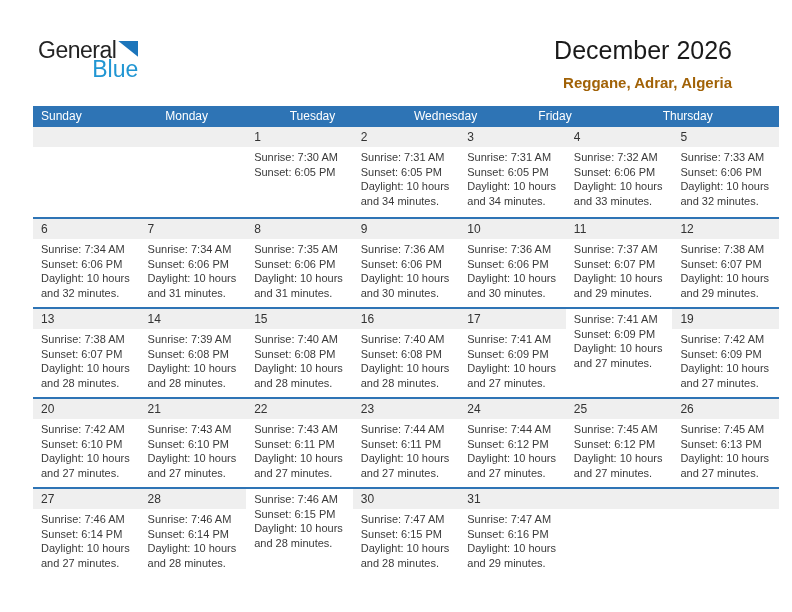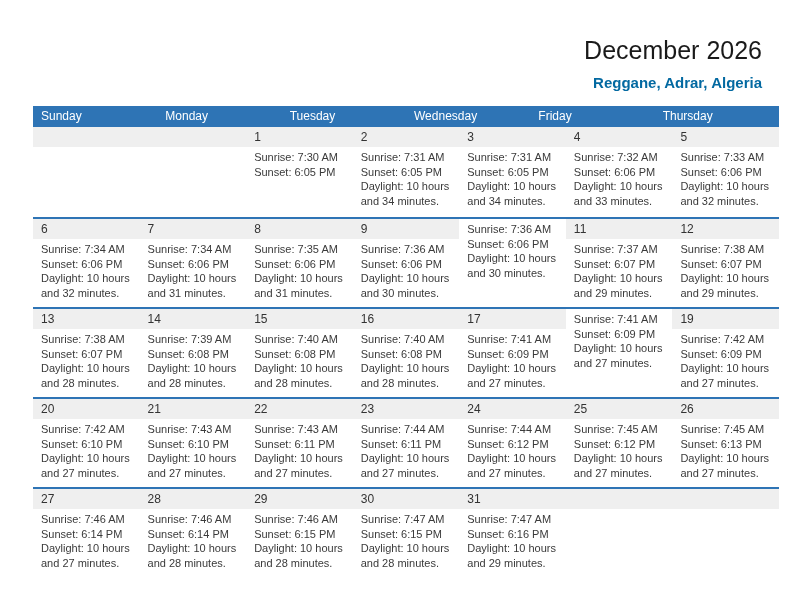--- a/index.html
+++ b/index.html
@@ -18,23 +18,23 @@
   .logo-general { font-size: 23px; color: #232323; letter-spacing: -0.5px; }
   .logo-triangle {
     width: 20px; height: 16px;
     background: var(--triangle-blue, #1B75BB);
     clip-path: polygon(0 0, 100% 0, 100% 100%);
     margin-left: 2px; margin-top: 4px;
   }
   .logo-blue { text-align: right; font-size: 23px; color: var(--logo-blue, #2196D3); margin-top: -8px; padding-right: 0px; }
 
   
-  .title-block { position: absolute; right: 30px; top: 36px; text-align: right; }
+  .title-block { position: absolute; right: 60px; top: 36px; text-align: right; }
   .title { font-size: 25px; line-height: 1.15; color: #1a1a1a; }
-  .subtitle { font-size: 15px; font-weight: bold; color: #0369a1; margin-top: 9px; }
+  .subtitle { font-size: 15px; font-weight: bold; color: #a16207; margin-top: 9px; }
 
   
   .calendar { position: absolute; left: 33px; top: 106px; width: 746px; }
   .weekday-header {
     display: grid; grid-template-columns: repeat(6, 1fr);
     background: var(--header-blue, #2E74B5); height: 21px;
   }
   .weekday-header span { color: #ffffff; font-size: 12px; line-height: 21px; padding-left: 8px; }
   .week-row {
     display: grid; grid-template-columns: repeat(7, 1fr);
@@ -46,20 +46,27 @@
     height: 20px; background: var(--band-gray, #EFEFEF);
     font-size: 12px; line-height: 20px; padding-left: 8px; color: #333333;
   }
   .day-details { padding: 3px 3px 0 8px; font-size: 11px; line-height: 14.5px; color: #3a3a3a; }
 </style>
 </head>
 <body>
 
 <div class="page">
 
+  <div class="logo">
+    <div class="logo-row1">
+      <span class="logo-general">General</span>
+      <span class="logo-triangle"></span>
+    </div>
+    <div class="logo-blue">Blue</div>
+  </div>
 
   <div class="title-block">
     <div class="title">December 2026</div>
     <div class="subtitle">Reggane, Adrar, Algeria</div>
   </div>
 
   <div class="calendar">
     <div class="weekday-header">
       <span>Sunday</span>
       <span>Monday</span>
@@ -144,20 +151,21 @@
           </div>
           <div class="day-cell">
             <div class="date-band">9</div>
             <div class="day-details">
               <div>Sunrise: 7:36 AM</div>
               <div>Sunset: 6:06 PM</div>
               <div>Daylight: 10 hours and 30 minutes.</div>
             </div>
           </div>
           <div class="day-cell">
+            <div class="date-band">10</div>
             <div class="day-details">
               <div>Sunrise: 7:36 AM</div>
               <div>Sunset: 6:06 PM</div>
               <div>Daylight: 10 hours and 30 minutes.</div>
             </div>
           </div>
           <div class="day-cell">
             <div class="date-band">11</div>
             <div class="day-details">
               <div>Sunrise: 7:37 AM</div>
@@ -300,21 +308,20 @@
           </div>
           <div class="day-cell">
             <div class="date-band">28</div>
             <div class="day-details">
               <div>Sunrise: 7:46 AM</div>
               <div>Sunset: 6:14 PM</div>
               <div>Daylight: 10 hours and 28 minutes.</div>
             </div>
           </div>
           <div class="day-cell">
-            <div class="date-band">29</div>
             <div class="day-details">
               <div>Sunrise: 7:46 AM</div>
               <div>Sunset: 6:15 PM</div>
               <div>Daylight: 10 hours and 28 minutes.</div>
             </div>
           </div>
           <div class="day-cell">
             <div class="date-band">30</div>
             <div class="day-details">
               <div>Sunrise: 7:47 AM</div>

